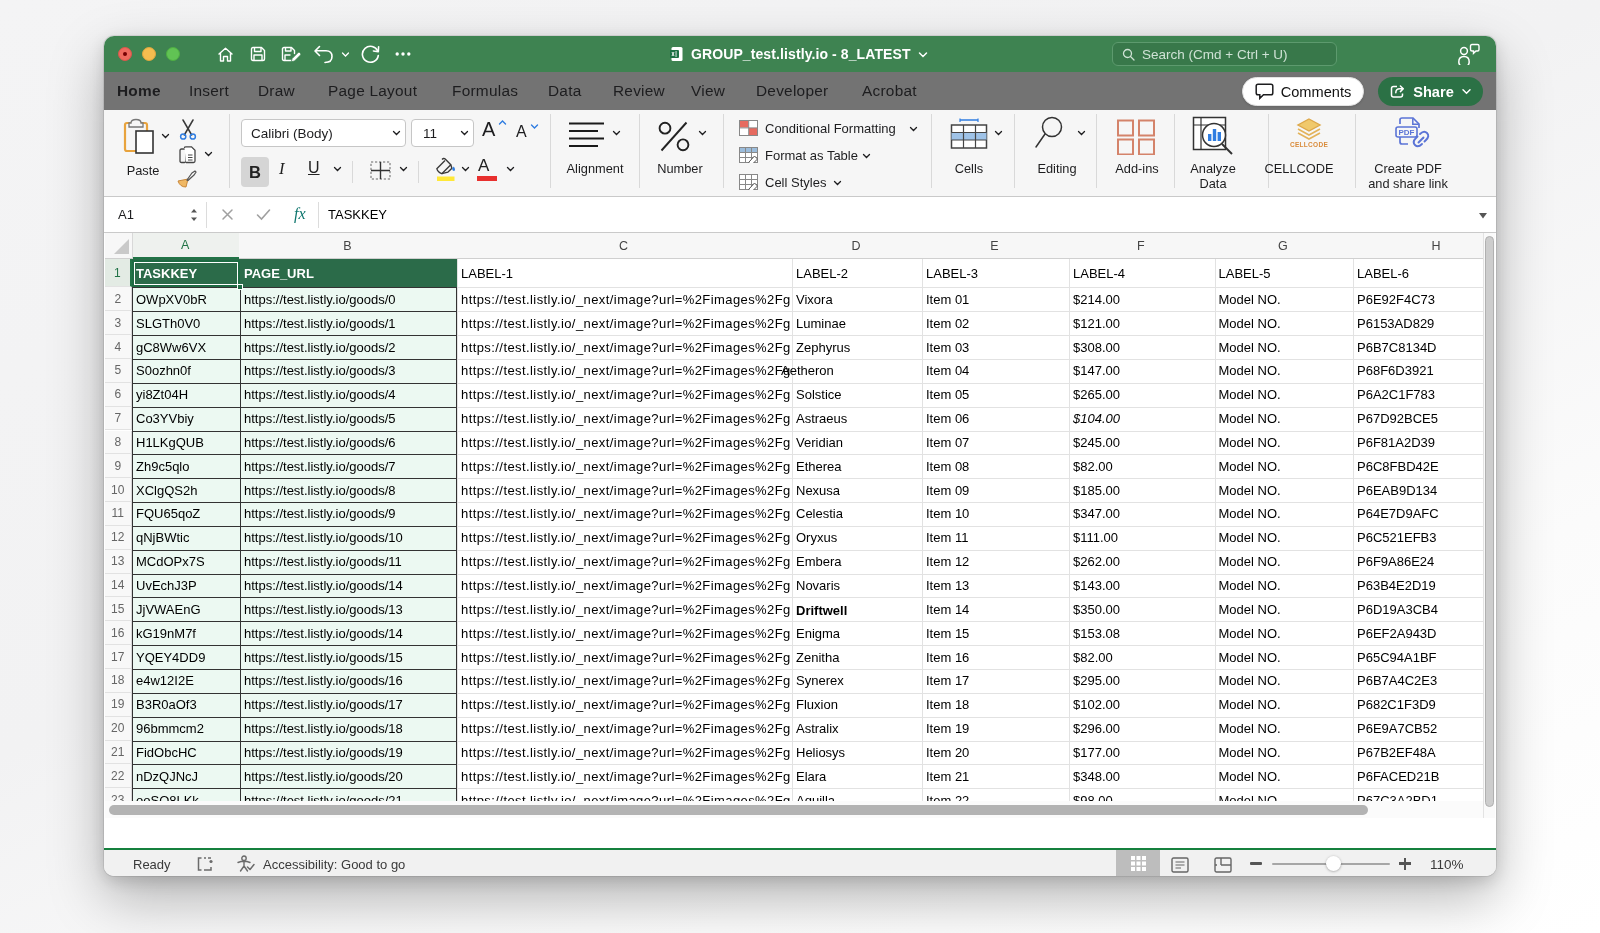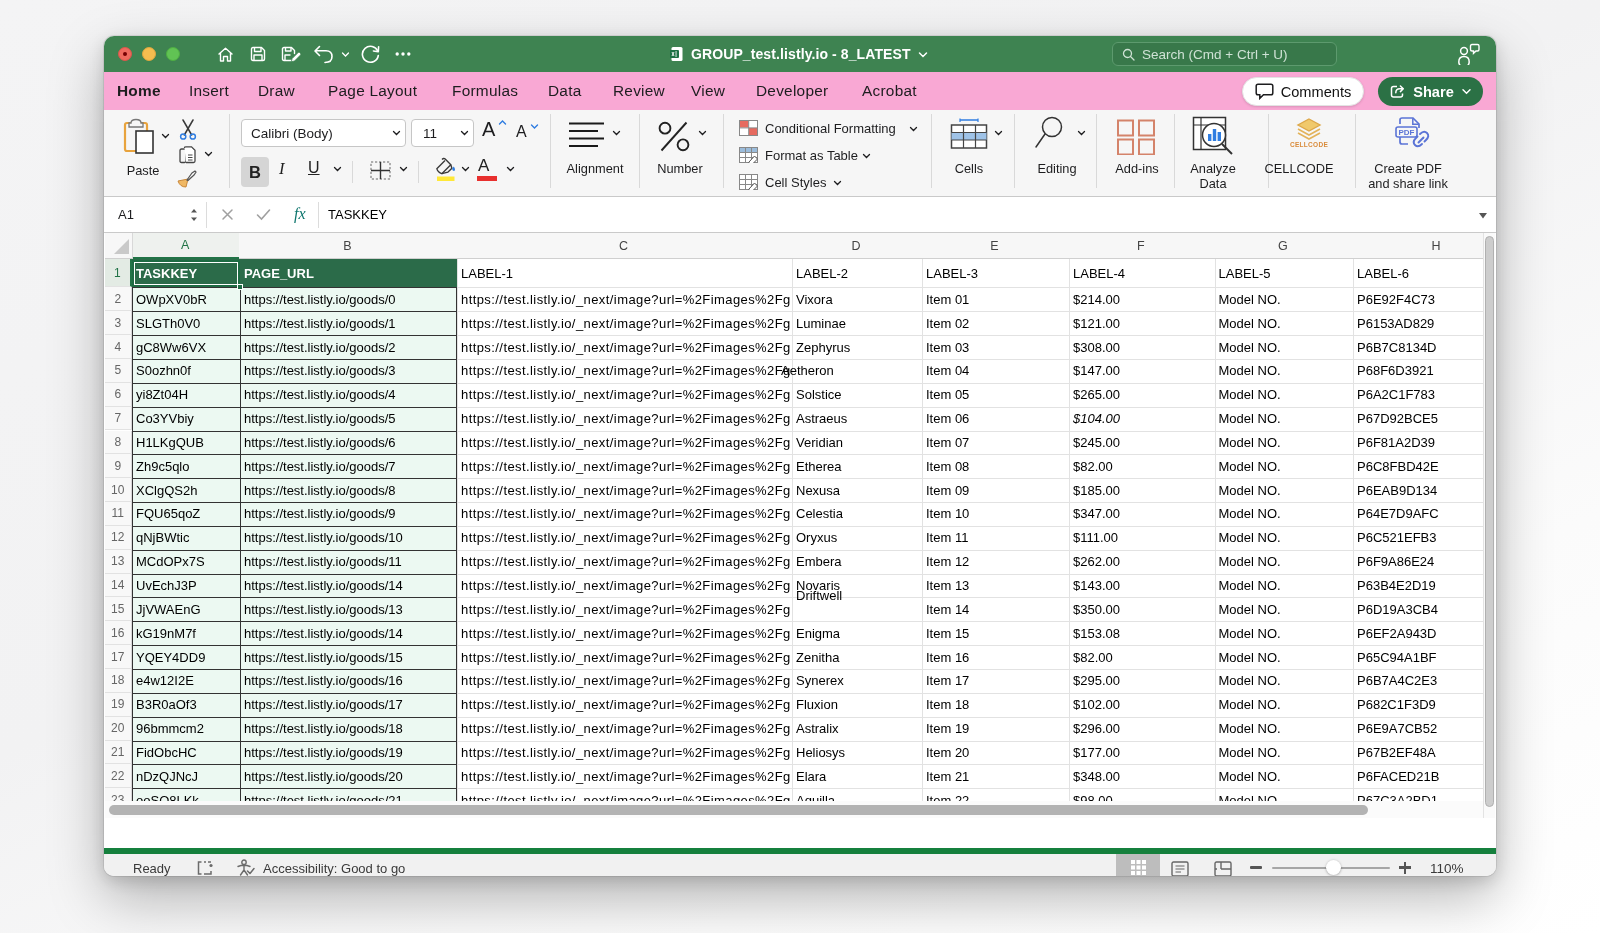--- a/index.html
+++ b/index.html
@@ -12,21 +12,21 @@
 
 #titlebar { position:absolute; left:0; top:0; width:100%; height:36px; background:#3e8351; }
 .tl { position:absolute; top:11px; width:14px; height:14px; border-radius:50%; }
 .ticon { position:absolute; top:0; height:36px; display:flex; align-items:center; }
 #wintitle { position:absolute; left:569px; top:0; height:36px; display:flex; align-items:center;
   color:#fff; font-size:14px; font-weight:700; letter-spacing:0.1px; }
 #searchbox { position:absolute; left:1008px; top:6px; width:225px; height:24px;
   background:#38784a; border:1px solid #5d9a6e; border-radius:6px; color:#cfe2d5;
   font-size:13.5px; display:flex; align-items:center; }
 
-#tabrow { position:absolute; left:0; top:36px; width:100%; height:38px; background:#f9a8d4; }
+#tabrow { position:absolute; left:0; top:36px; width:100%; height:38px; background:#737373; }
 .mtab { position:absolute; top:0; height:38px; display:flex; align-items:center;
   font-size:15.4px; letter-spacing:0.25px; color:#1d1d1f; }
 #hometab { font-weight:700; }
 #homeline { position:absolute; left:13px; top:66px; width:46px; height:3px;
   background:#1e6e41; border-radius:2px; }
 
 #ribbon { position:absolute; left:0; top:74px; width:100%; height:87px; background:#f6f6f6;
   border-bottom:1px solid #c9c9c9; }
 .rsep { position:absolute; top:4px; width:1px; height:74px; background:#d9d9d9; }
 .rlabel { position:absolute; font-size:12.8px; color:#1d1d1f; text-align:center; }
@@ -43,21 +43,21 @@
   align-items:center; justify-content:center; }
 .gut { position:absolute; left:0; width:26.5px; background:#f8f8f8; border-right:1px solid #d8d8d8; border-bottom:1px solid #e2e2e2;
   color:#666; font-size:12px; display:flex; align-items:center; justify-content:center; }
 .vline { position:absolute; width:1px; background:#e2e2e2; }
 .hline { position:absolute; height:1px; background:#e2e2e2; left:26.5px; }
 .cell { position:absolute; white-space:nowrap; overflow:hidden; color:#000;
   display:flex; align-items:center; }
 
 #sheetbar { position:absolute; left:0; top:782px; width:100%; height:29.5px; background:#f4f4f4; border-top:1px solid #dadada; }
 #statusbar { position:absolute; left:0; top:811.5px; width:100%; height:28.5px; background:#f1f1f1;
-  border-top:6px solid #15803d; font-size:13px; color:#3a3a3a; }
+  border-top:2px solid #15803d; font-size:13px; color:#3a3a3a; }
 </style></head>
 <body>
 <div id="win">
 
 <div id="titlebar">
 <div class="tl" style="left:14px;background:#ee6a5e;border:0.5px solid #d9574c;"></div>
 <div class="abs" style="left:19px;top:16px;width:4px;height:4px;border-radius:50%;background:#750003;"></div>
 <div class="tl" style="left:38px;background:#f5bd4f;border:0.5px solid #dda73e;"></div>
 <div class="tl" style="left:62px;background:#61c354;border:0.5px solid #4eae42;"></div>
 <div class="ticon" style="left:113px;">
@@ -555,21 +555,21 @@
 <div class="cell" style="left:139px;top:340.60px;width:210px;height:23.85px;">https://test.listly.io/goods/14</div>
 <div class="cell" style="left:356.0px;top:340.60px;width:332px;height:23.85px;letter-spacing:0.42px;">https://test.listly.io/_next/image?url=%2Fimages%2Fg</div>
 <div class="cell" style="left:691.0px;top:340.60px;width:122px;height:23.85px;">Novaris</div>
 <div class="cell" style="left:821.0px;top:340.60px;width:139px;height:23.85px;">Item 13</div>
 <div class="cell" style="left:968.0px;top:340.60px;width:141px;height:23.85px;">$143.00</div>
 <div class="cell" style="left:1113.5px;top:340.60px;width:134px;height:23.85px;">Model NO.</div>
 <div class="cell" style="left:1252.0px;top:340.60px;width:127px;height:23.85px;">P63B4E2D19</div>
 <div class="cell" style="left:31px;top:364.45px;width:100px;height:23.85px;">JjVWAEnG</div>
 <div class="cell" style="left:139px;top:364.45px;width:210px;height:23.85px;">https://test.listly.io/goods/13</div>
 <div class="cell" style="left:356.0px;top:364.45px;width:332px;height:23.85px;letter-spacing:0.42px;">https://test.listly.io/_next/image?url=%2Fimages%2Fg</div>
-<div class="cell" style="left:691.0px;top:351px;width:122px;height:23.85px;">Driftwell</div>
+<div class="cell" style="left:691.0px;top:366px;width:122px;height:23.85px;font-weight:bold;">Driftwell</div>
 <div class="cell" style="left:821.0px;top:364.45px;width:139px;height:23.85px;">Item 14</div>
 <div class="cell" style="left:968.0px;top:364.45px;width:141px;height:23.85px;">$350.00</div>
 <div class="cell" style="left:1113.5px;top:364.45px;width:134px;height:23.85px;">Model NO.</div>
 <div class="cell" style="left:1252.0px;top:364.45px;width:127px;height:23.85px;">P6D19A3CB4</div>
 <div class="cell" style="left:31px;top:388.30px;width:100px;height:23.85px;">kG19nM7f</div>
 <div class="cell" style="left:139px;top:388.30px;width:210px;height:23.85px;">https://test.listly.io/goods/14</div>
 <div class="cell" style="left:356.0px;top:388.30px;width:332px;height:23.85px;letter-spacing:0.42px;">https://test.listly.io/_next/image?url=%2Fimages%2Fg</div>
 <div class="cell" style="left:691.0px;top:388.30px;width:122px;height:23.85px;">Enigma</div>
 <div class="cell" style="left:821.0px;top:388.30px;width:139px;height:23.85px;">Item 15</div>
 <div class="cell" style="left:968.0px;top:388.30px;width:141px;height:23.85px;">$153.08</div>

